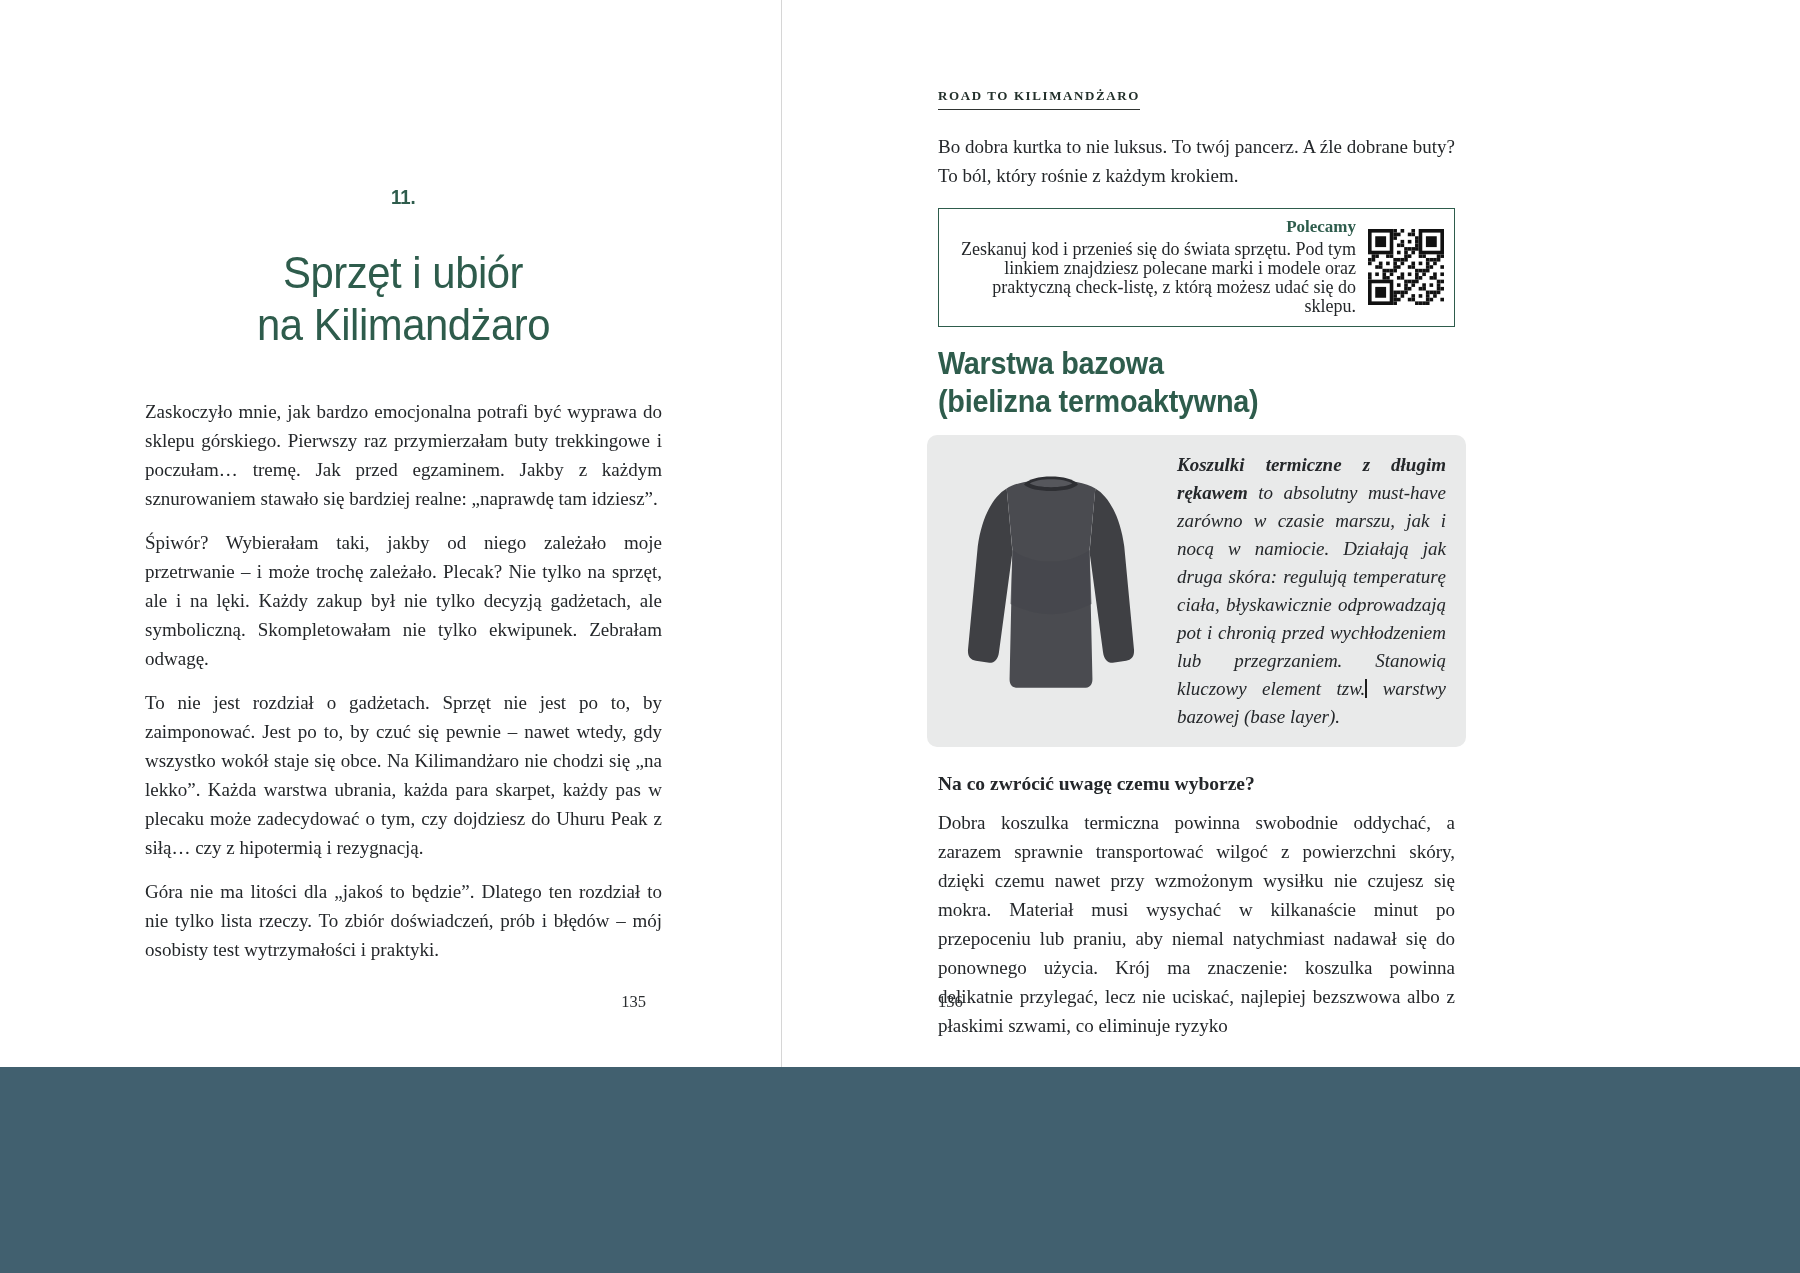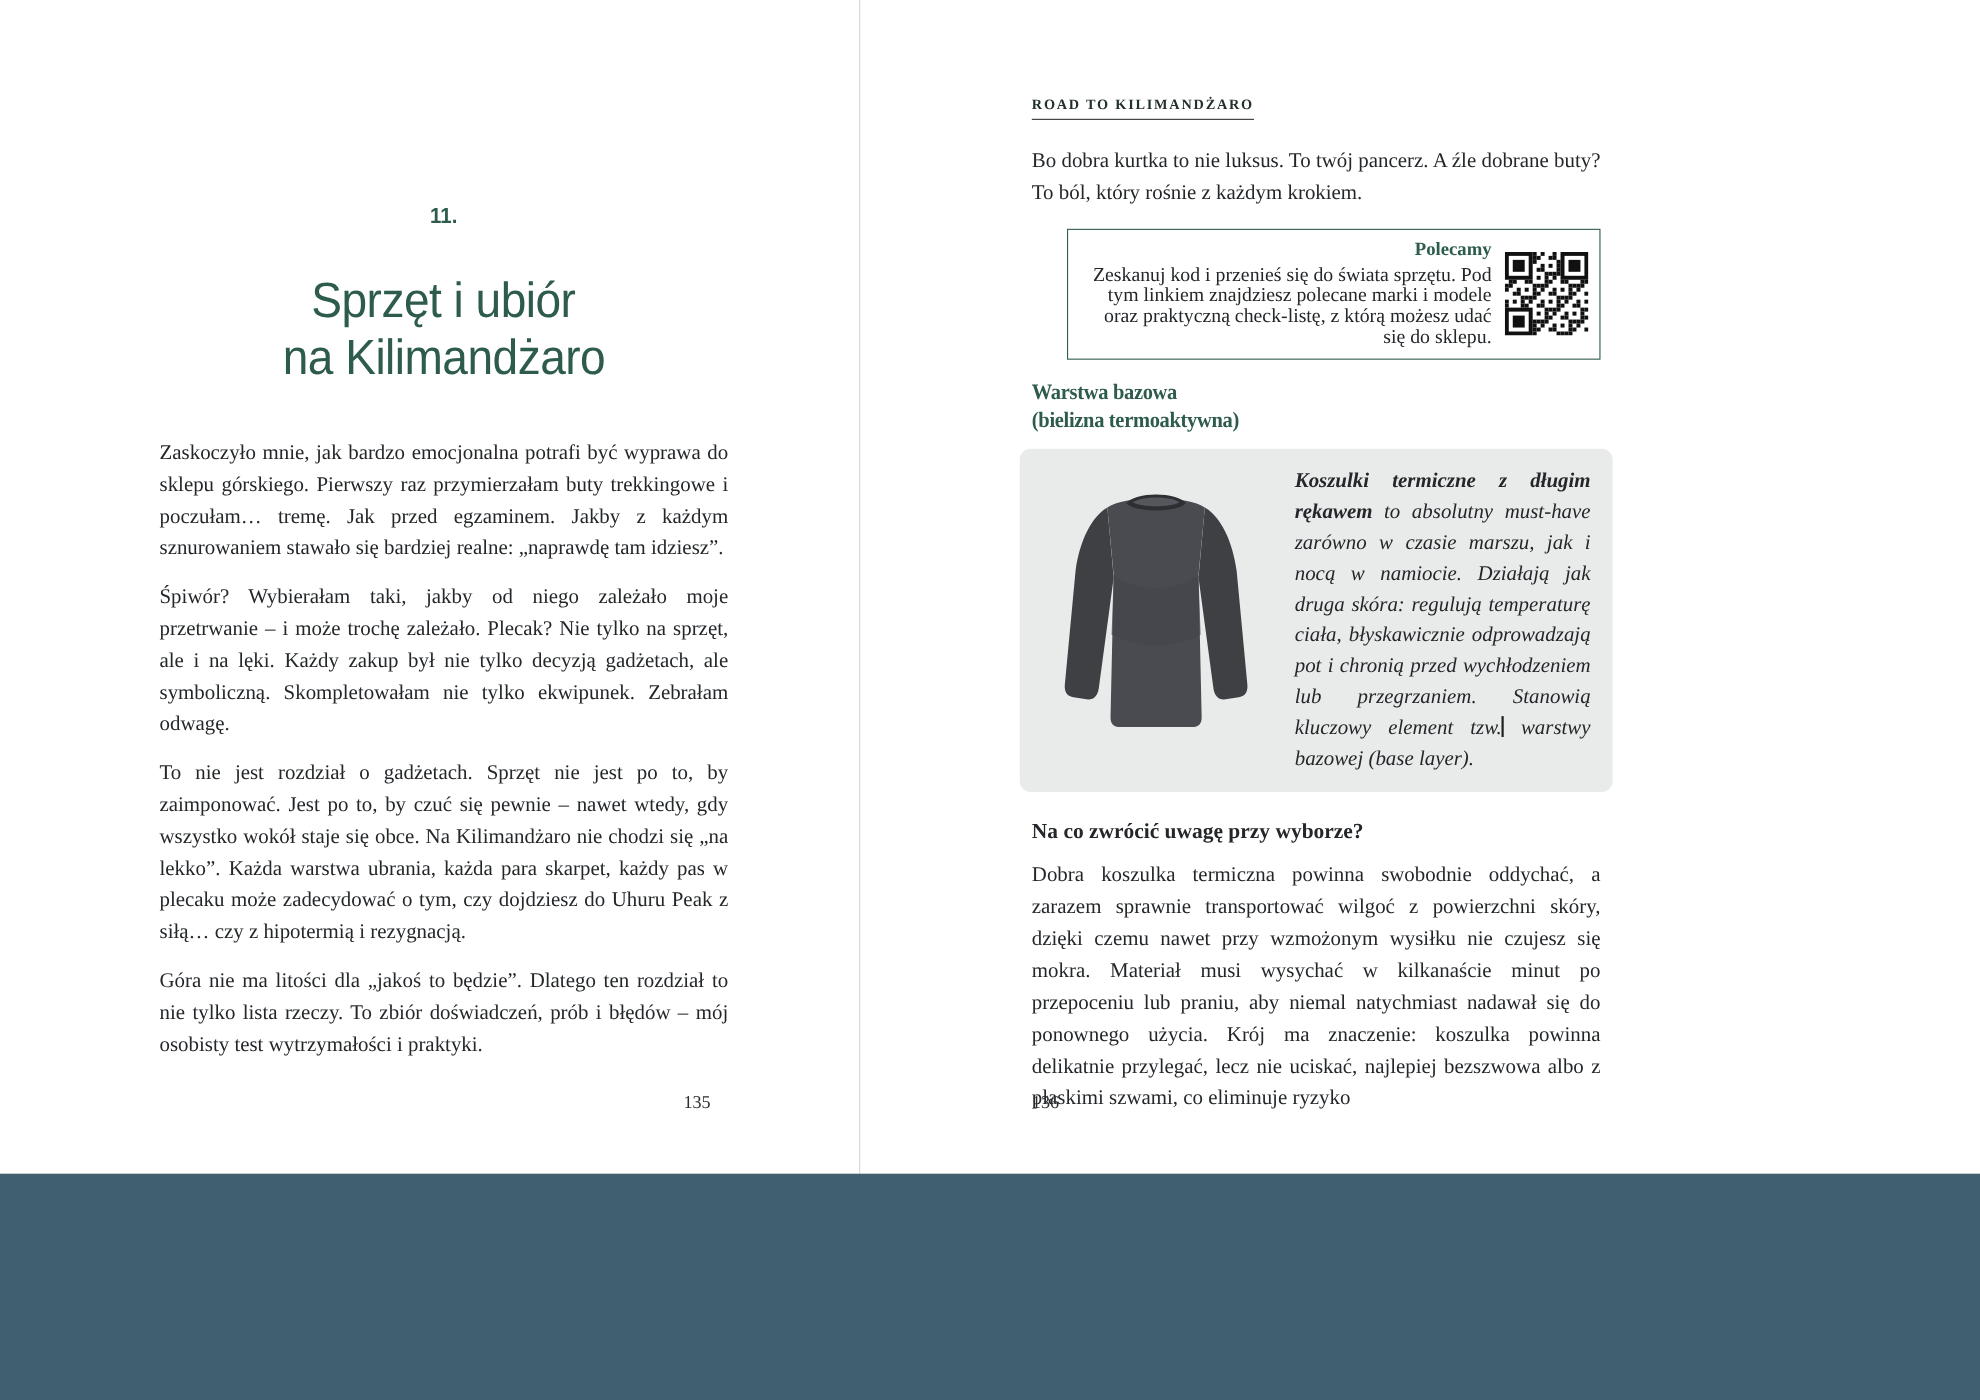--- a/index.html
+++ b/index.html
@@ -42,31 +42,31 @@
 
   .running-header-row { margin-top: 86px; }
   .running-header {
     font-size: 13px; font-weight: 700; letter-spacing: 1.6px;
     padding-bottom: 6px; border-bottom: 1px solid #2f3432; color: #23302b;
   }
   .intro { margin-top: 28px; }
 
   .promo {
     margin-top: 18px; border: 1px solid var(--accent-green, #2e5c4c);
-    display: flex; align-items: center; gap: 12px; padding: 8px 10px 10px 14px; margin-left: 32px;
+    display: flex; align-items: center; gap: 12px; padding: 8px 10px 10px 14px;
   }
   .promo-text  { flex: 1; text-align: right; }
   .promo-title { font-weight: 700; font-size: 17px; color: var(--accent-green, #2e5c4c); margin-bottom: 3px; }
   .promo-body  { font-size: 18px; line-height: 19px; }
   .qr { width: 76px; height: 76px; flex: 0 0 auto; background: #fff; }
 
   .section-heading {
     margin: 18px 0 0;
-    font-family: Liberation Serif, serif;
-    font-weight: 700; font-size: 20px; line-height: 1.23;
+    font-family: Liberation Sans, sans-serif;
+    font-weight: 700; font-size: 31px; line-height: 1.23;
     letter-spacing: -0.3px; color: var(--accent-green, #2e5c4c);
   }
 
   .feature {
     margin: 14px -11px 0; background: var(--feature-box-bg, #e9eaea);
     border-radius: 10px; padding: 16px 20px 16px 18px; display: flow-root; font-style: italic;
   }
   .shirt { float: left; width: 212px; height: 250px; margin: 2px 20px 4px 0; }
   .shirt svg { width: 100%; height: 100%; display: block; }
   .feature-text { line-height: 28px; }
@@ -271,21 +271,21 @@
           <path d="M156 32 C170 40 182 62 186 92 L196 198 C197 206 194 210 188 211 L174 213 C168 213 165 209 164 202 L150 98 Z" fill="#3f4044"></path>
           <path d="M64 32 C82 20 138 20 156 32 L150 96 L153 230 C153 236 150 239 144 239 L76 239 C70 239 67 236 67 230 L70 96 Z" fill="#4a4b50"></path>
           <path d="M70 96 C92 112 128 112 150 96 L152 152 C122 166 98 166 68 152 Z" fill="#45464b" opacity="0.7"></path>
           <path d="M82 28 C90 17 130 17 138 28 C130 37 90 37 82 28 Z" fill="#2e2f33"></path>
           <path d="M88 27 C96 21 124 21 132 27 C124 32 96 32 88 27 Z" fill="#56575c"></path>
         </svg>
       </div>
       <p class="feature-text"><strong>Koszulki termiczne z długim rękawem</strong><span> to absolutny must-have zarówno w czasie marszu, jak i nocą w namiocie. Działają jak druga skóra: regulują temperaturę ciała, błyskawicznie odprowadzają pot i chronią przed wychłodzeniem lub przegrzaniem. Stanowią kluczowy element tzw.</span><span class="caret"></span><span> warstwy bazowej (base layer).</span></p>
     </div>
 
-    <h3 class="subheading">Na co zwrócić uwagę przy wyborze?</h3>
+    <h3 class="subheading">Na co zwrócić uwagę czemu wyborze?</h3>
 
     <p class="final">Dobra koszulka termiczna powinna swobodnie oddychać, a zarazem sprawnie transportować wilgoć z powierzchni skóry, dzięki czemu nawet przy wzmożonym wysiłku nie czujesz się mokra. Materiał musi wysychać w kilkanaście minut po przepoceniu lub praniu, aby niemal natychmiast nadawał się do ponownego użycia. Krój ma znaczenie: koszulka powinna delikatnie przylegać, lecz nie uciskać, najlepiej bezszwowa albo z płaskimi szwami, co eliminuje ryzyko</p>
 
     <div class="page-number pn-left">136</div>
   </section>
 </div>
 
 <div class="bottom-bar"></div>
 
 </body></html>

